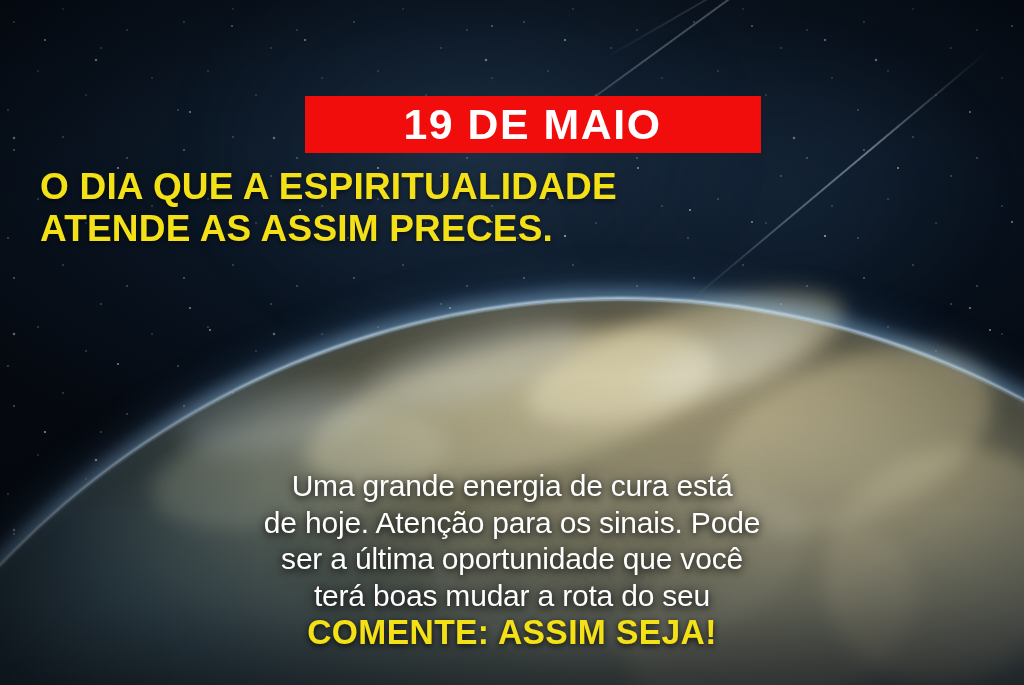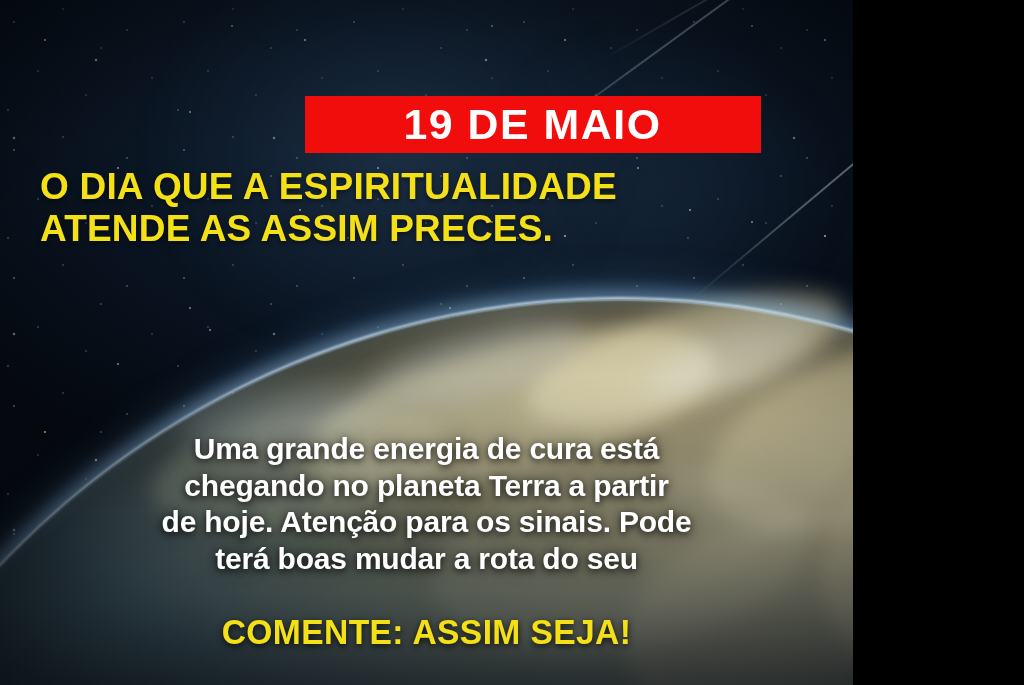--- a/index.html
+++ b/index.html
@@ -7,21 +7,21 @@
     margin: 0;
     padding: 0;
     background: #000;
   }
   body {
     font-family: "Liberation Sans", sans-serif;
   }
 
   #poster {
     position: relative;
-    width: 853px;
+    width: 1024px;
     height: 685px;
     overflow: hidden;
     background: #8b5cf6;
     user-select: none;
   }
 
   
   .space-base {
     position: absolute;
     inset: 0;
@@ -216,25 +216,25 @@
     padding: 0 40px;
     box-sizing: border-box;
     text-shadow: 0 2px 5px rgba(0,0,0,0.55);
   }
   .headline .hl-line { display: block; }
 
   .body-copy {
     position: absolute;
     left: 0;
     right: 0;
-    top: 431px;
+    top: 468px;
     text-align: center;
     color: #ffffff;
     font-size: 30px;
-    font-weight: bold;
+    font-weight: normal;
     line-height: 1.22;
     letter-spacing: -0.2px;
     padding: 0 52px;
     box-sizing: border-box;
     text-shadow: 0 2px 7px rgba(0,0,0,0.78), 0 0 18px rgba(0,0,0,0.5);
   }
   .body-copy .bc-line { display: block; }
 
   .cta {
     position: absolute;
@@ -292,21 +292,21 @@
       <span class="date-text">19 DE MAIO</span>
     </div>
 
     <div class="headline">
       <span class="hl-line">O DIA QUE A ESPIRITUALIDADE</span>
       <span class="hl-line">ATENDE AS ASSIM PRECES.</span>
     </div>
 
     <div class="body-copy">
       <span class="bc-line">Uma grande energia de cura está</span>
-      <span class="bc-line">chegando no planeta Terra a partir</span>
       <span class="bc-line">de hoje. Atenção para os sinais. Pode</span>
+      <span class="bc-line">ser a última oportunidade que você</span>
       <span class="bc-line">terá boas mudar a rota do seu</span>
     </div>
 
     <div class="cta">COMENTE: ASSIM SEJA!</div>
 
   </div>
 </div>
 
 </body></html>

